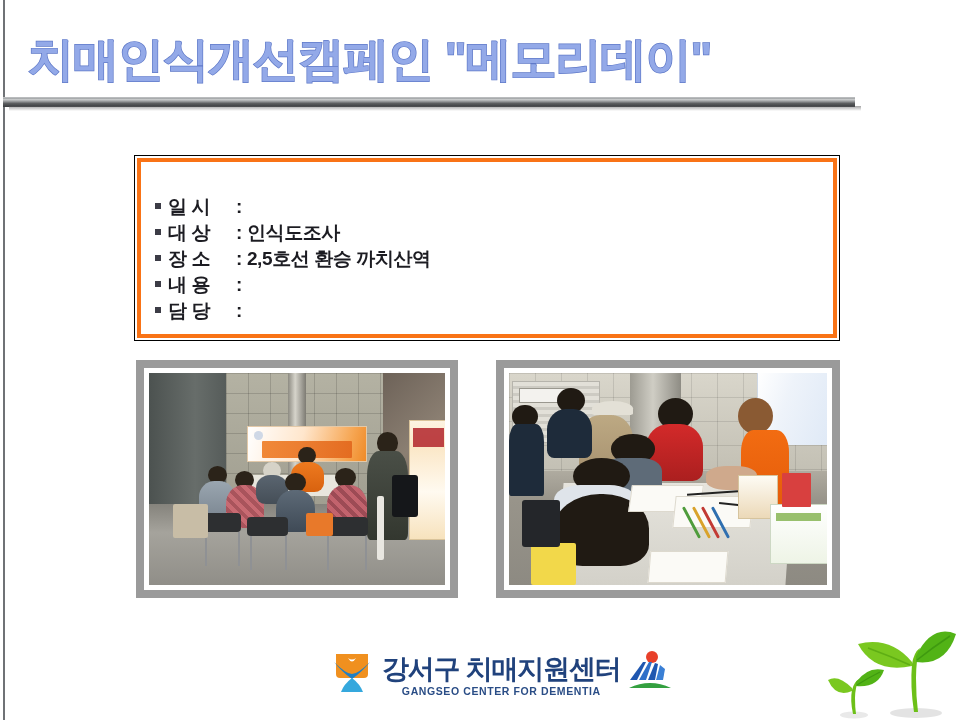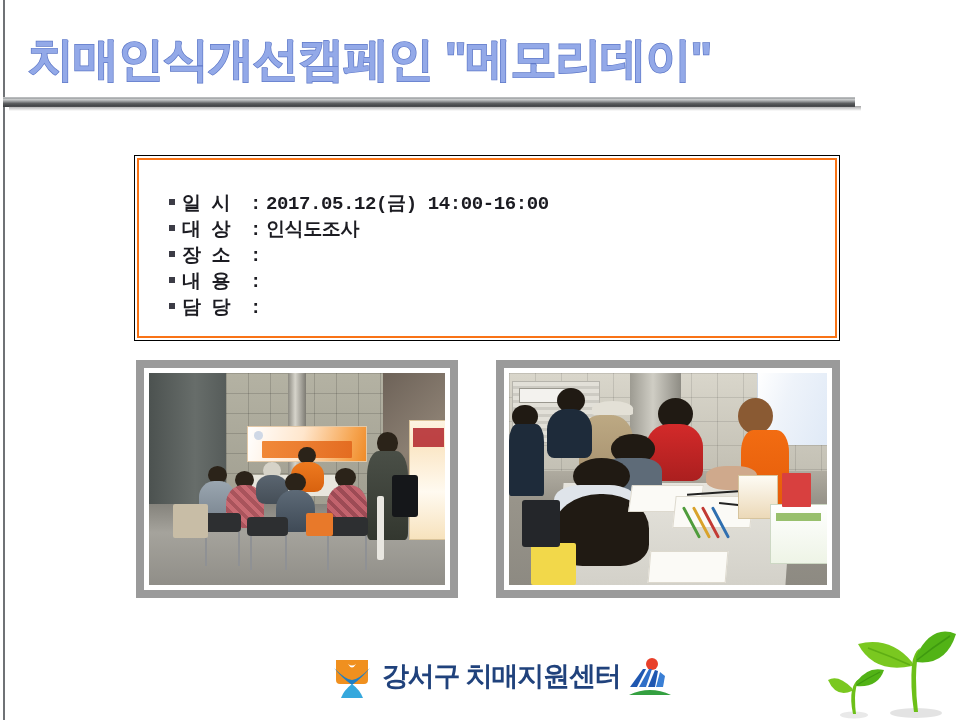--- a/index.html
+++ b/index.html
@@ -80,23 +80,22 @@
     height: 186px;
     box-sizing: border-box;
     background: #ffffff;
     border: 1px solid #000;
     padding: 2px;
   }
   .info-box-inner {
     width: 100%;
     height: 100%;
     box-sizing: border-box;
-    border: 2px solid #f97316;
-    padding: 32px 0 0 30px;
-    font-family: Liberation Mono, monospace;
+    border: 4px solid #f97316;
+    padding: 32px 0 0 14px;
   }
   .info-line {
     display: flex;
     align-items: baseline;
     font-size: 19px;
     font-weight: bold;
     color: #1c1c22;
     line-height: 25px;
     margin-bottom: 1px;
     white-space: nowrap;
@@ -264,21 +263,20 @@
   }
 
   
   .logo-wrap {
     position: absolute;
     left: 330px;
     top: 648px;
     width: 330px;
     height: 56px;
     display: flex;
-    align-items: center;
   }
   .logo-mark {
     position: relative;
     width: 44px;
     height: 44px;
     flex: 0 0 auto;
   }
   .logo-text-wrap {
     margin-left: 8px;
     display: flex;
@@ -333,34 +331,34 @@
     <div class="title-bar-shadow"></div>
   </div>
 
   <div class="info-box">
     <div class="info-box-inner">
 
       <div class="info-line">
         <span class="bullet"></span>
         <span class="info-label">일  시</span>
         <span class="info-sep">:</span>
-        <span>2017.05.12(금) 14:00-16:00</span>
       </div>
 
       <div class="info-line">
         <span class="bullet"></span>
         <span class="info-label">대  상</span>
         <span class="info-sep">:</span>
         <span>인식도조사</span>
       </div>
 
       <div class="info-line">
         <span class="bullet"></span>
         <span class="info-label">장  소</span>
         <span class="info-sep">:</span>
+        <span>2,5호선 환승 까치산역</span>
       </div>
 
       <div class="info-line">
         <span class="bullet"></span>
         <span class="info-label">내  용</span>
         <span class="info-sep">:</span>
       </div>
 
       <div class="info-line">
         <span class="bullet"></span>
@@ -494,20 +492,21 @@
         <path d="M6 6 H38 Q38 6 38 10 V26 Q38 30 34 30 H10 Q6 30 6 26 Z" fill="#f0901f"></path>
         <path d="M6 30 Q6 40 16 43 H34 Q26 34 22 30 Z" fill="#ffffff"></path>
         <path d="M4 14 Q16 26 22 26 Q28 26 40 14 Q32 24 22 31 Q12 24 4 14 Z" fill="#1f7fc4"></path>
         <path d="M18 10 Q22 17 26 10 Q22 13 18 10 Z" fill="#ffffff"></path>
         <path d="M22 30 Q14 36 11 44 H33 Q30 36 22 30 Z" fill="#35a8dd"></path>
       </svg>
     </div>
 
     <div class="logo-text-wrap">
       <div class="logo-ko">강서구 치매지원센터</div>
+      <div class="logo-en">GANGSEO CENTER FOR DEMENTIA</div>
     </div>
 
     <div class="district-mark">
       <svg width="46" height="42" viewBox="0 0 46 42">
         <circle cx="25" cy="9" r="6" fill="#e8402a"></circle>
         <path d="M3 32 L16 14 L19 14 L10 32 Z" fill="#1f57b0"></path>
         <path d="M12 32 L22 14 L25 14 L19 32 Z" fill="#2f6fc8"></path>
         <path d="M21 32 L28 15 L31 16 L28 32 Z" fill="#1f57b0"></path>
         <path d="M29 32 L33 17 L38 21 L36 32 Z" fill="#3a7fd5"></path>
         <path d="M2 40 Q23 30 44 40 Z" fill="#34a040"></path>

